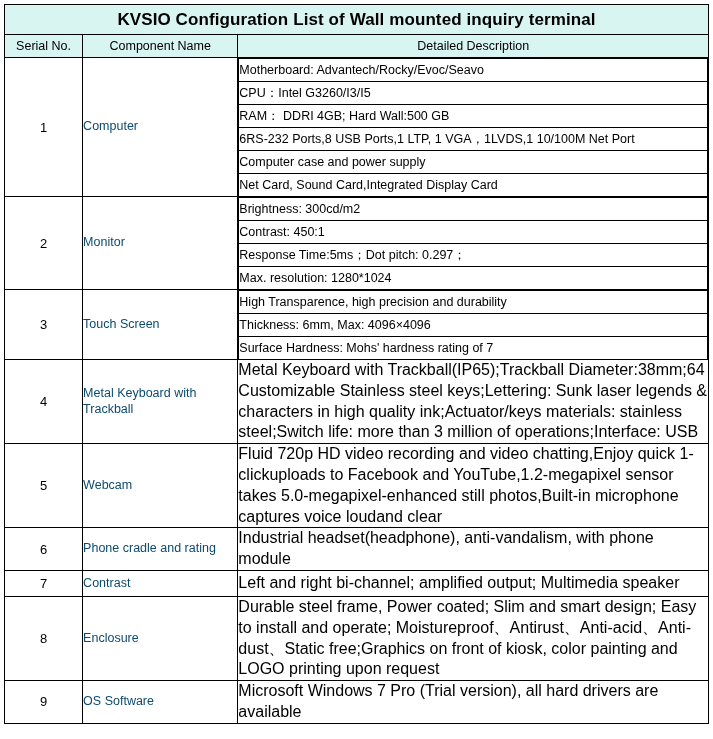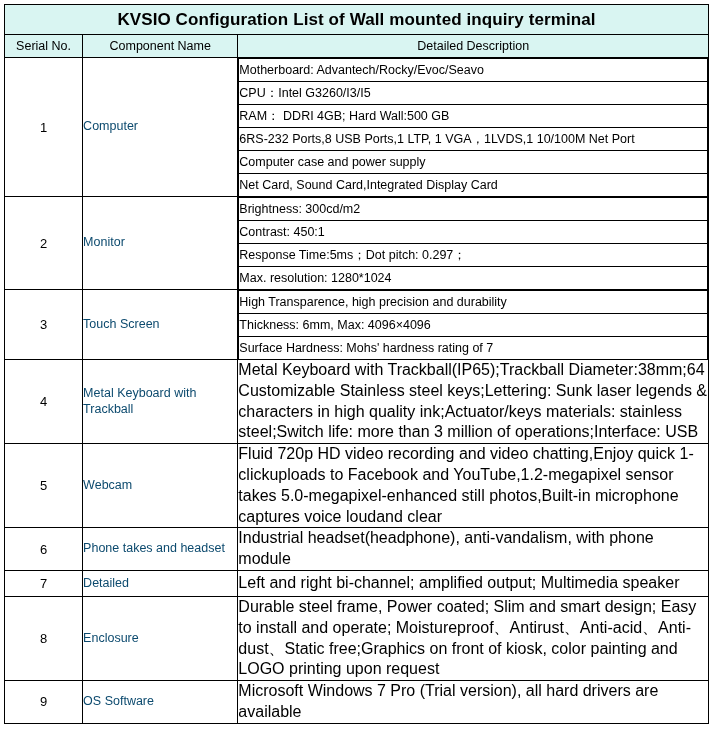--- a/index.html
+++ b/index.html
@@ -193,27 +193,27 @@
       </tr>
 
       <tr>
         <td class="serial-cell">5</td>
         <td class="comp-cell">Webcam</td>
         <td class="desc-cell">Fluid 720p HD video recording and video chatting,Enjoy quick 1-clickuploads to Facebook and YouTube,1.2-megapixel sensor takes 5.0-megapixel-enhanced still photos,Built-in microphone captures voice loudand clear</td>
       </tr>
 
       <tr>
         <td class="serial-cell">6</td>
-        <td class="comp-cell">Phone takes and headset</td>
+        <td class="comp-cell">Phone cradle and rating</td>
         <td class="desc-cell">Industrial headset(headphone), anti-vandalism, with phone module</td>
       </tr>
 
       <tr>
         <td class="serial-cell">7</td>
-        <td class="comp-cell">Detailed</td>
+        <td class="comp-cell">Contrast</td>
         <td class="desc-cell desc-row-line">Left and right bi-channel; amplified output; Multimedia speaker</td>
       </tr>
 
       <tr>
         <td class="serial-cell">8</td>
         <td class="comp-cell">Enclosure</td>
         <td class="desc-cell">Durable steel frame, Power coated; Slim and smart design; Easy to install and operate; Moistureproof、Antirust、Anti-acid、Anti-dust、Static free;Graphics on front of kiosk, color painting and LOGO printing upon request</td>
       </tr>
 
       <tr>

